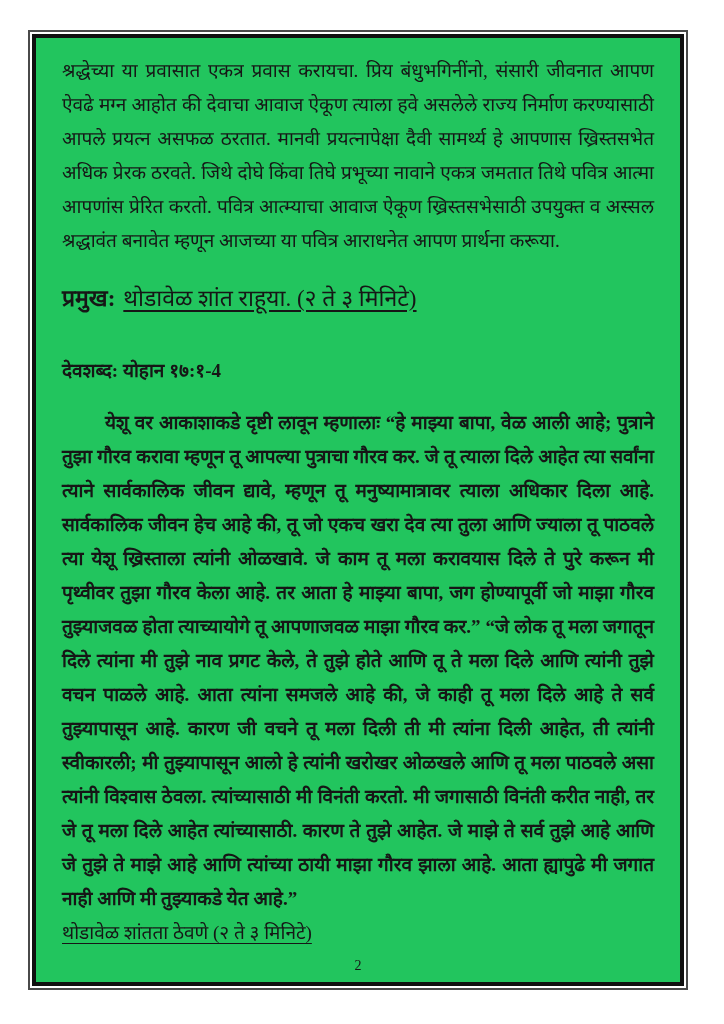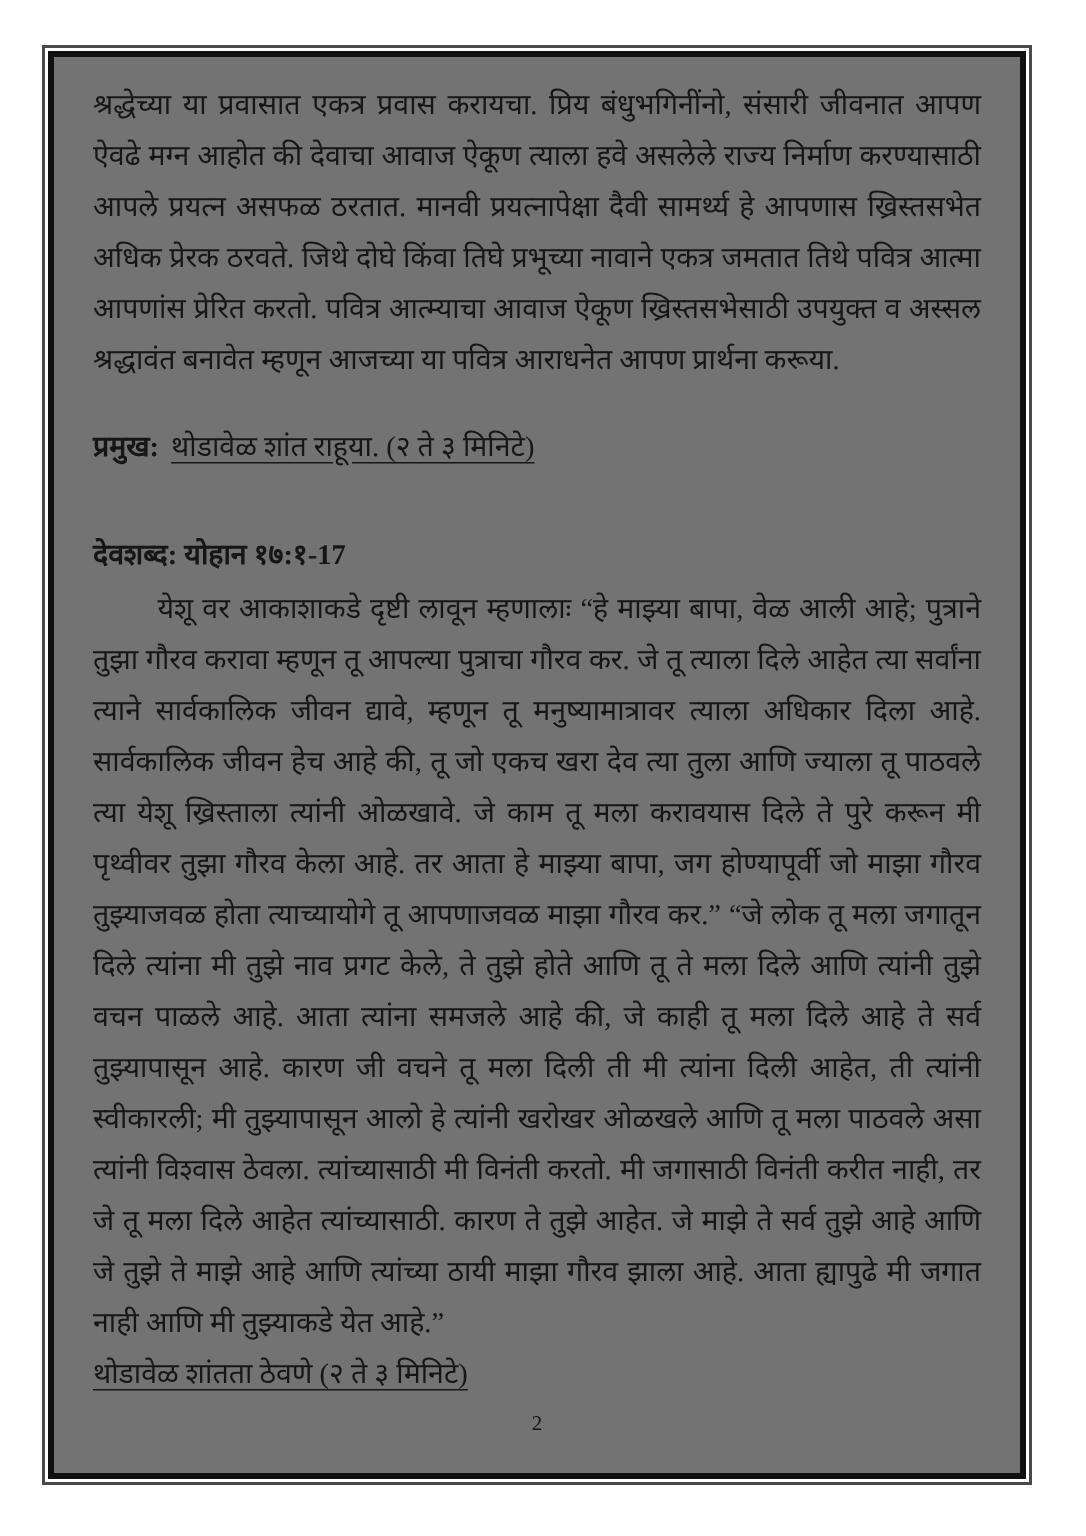--- a/index.html
+++ b/index.html
@@ -26,56 +26,57 @@
     border: 2px solid #4a4a4a;   
     padding: 2px;                 
     background: #ffffff;
   }
   .frame-inner {
     box-sizing: border-box;
     width: 100%;
     height: 100%;
     border: 4px solid #101010;   
     padding: 14px 26px 0 26px;
-    background: #737373;
+    background: #22c55e;
   }
   .body-text {
     font-size: 19px;
     line-height: 34px;
     text-align: justify;
     margin: 0;
   }
   .intro-paragraph {
     margin-top: 2px;
   }
   .leader-line {
     margin-top: 24px;
-    font-size: 19px;
+    font-size: 23px;
     line-height: 34px;
     text-align: left;
     white-space: nowrap;
   }
   .leader-label {
     font-weight: bold;
     margin-right: 8px;
   }
   .underlined {
     text-decoration: underline;
     text-underline-offset: 4px;
   }
   .scripture-heading {
     margin-top: 38px;
     font-size: 19px;
     line-height: 34px;
     font-weight: bold;
     text-align: left;
   }
   .scripture-paragraph {
-    margin-top: 2px;
+    margin-top: 18px;
     text-indent: 43px;
+    font-weight: bold;
   }
   .silence-note {
     font-size: 19px;
     line-height: 34px;
     text-align: left;
   }
   .page-number {
     margin-top: 6px;
     text-align: center;
     font-size: 14px;
@@ -89,21 +90,21 @@
 <div class="sheet">
   <div class="frame">
     <div class="frame-inner">
 
       <p class="body-text intro-paragraph">श्रद्धेच्या या प्रवासात एकत्र प्रवास करायचा. प्रिय बंधुभगिनींनो, संसारी जीवनात आपण ऐवढे मग्न आहोत की देवाचा आवाज ऐकूण त्याला हवे असलेले राज्य निर्माण करण्यासाठी आपले प्रयत्न असफळ ठरतात. मानवी प्रयत्नापेक्षा दैवी सामर्थ्य हे आपणास ख्रिस्तसभेत अधिक प्रेरक ठरवते. जिथे दोघे किंवा तिघे प्रभूच्या नावाने एकत्र जमतात तिथे पवित्र आत्मा आपणांस प्रेरित करतो. पवित्र आत्म्याचा आवाज ऐकूण ख्रिस्तसभेसाठी उपयुक्त व अस्सल श्रद्धावंत बनावेत म्हणून आजच्या या पवित्र आराधनेत आपण प्रार्थना करूया.</p>
 
       <div class="leader-line">
         <span class="leader-label">प्रमुख:</span><span class="underlined">थोडावेळ शांत राहूया. (२ ते ३ मिनिटे)</span>
       </div>
 
-      <div class="scripture-heading">देवशब्द: योहान १७:१-17</div>
+      <div class="scripture-heading">देवशब्द: योहान १७:१-4</div>
 
       <p class="body-text scripture-paragraph">येशू वर आकाशाकडे दृष्टी लावून म्हणालाः “हे माझ्या बापा, वेळ आली आहे; पुत्राने तुझा गौरव करावा म्हणून तू आपल्या पुत्राचा गौरव कर. जे तू त्याला दिले आहेत त्या सर्वांना त्याने सार्वकालिक जीवन द्यावे, म्हणून तू मनुष्यामात्रावर त्याला अधिकार दिला आहे. सार्वकालिक जीवन हेच आहे की, तू जो एकच खरा देव त्या तुला आणि ज्याला तू पाठवले त्या येशू ख्रिस्ताला त्यांनी ओळखावे. जे काम तू मला करावयास दिले ते पुरे करून मी पृथ्वीवर तुझा गौरव केला आहे. तर आता हे माझ्या बापा, जग होण्यापूर्वी जो माझा गौरव तुझ्याजवळ होता त्याच्यायोगे तू आपणाजवळ माझा गौरव कर.” “जे लोक तू मला जगातून दिले त्यांना मी तुझे नाव प्रगट केले, ते तुझे होते आणि तू ते मला दिले आणि त्यांनी तुझे वचन पाळले आहे. आता त्यांना समजले आहे की, जे काही तू मला दिले आहे ते सर्व तुझ्यापासून आहे. कारण जी वचने तू मला दिली ती मी त्यांना दिली आहेत, ती त्यांनी स्वीकारली; मी तुझ्यापासून आलो हे त्यांनी खरोखर ओळखले आणि तू मला पाठवले असा त्यांनी विश्वास ठेवला. त्यांच्यासाठी मी विनंती करतो. मी जगासाठी विनंती करीत नाही, तर जे तू मला दिले आहेत त्यांच्यासाठी. कारण ते तुझे आहेत. जे माझे ते सर्व तुझे आहे आणि जे तुझे ते माझे आहे आणि त्यांच्या ठायी माझा गौरव झाला आहे. आता ह्यापुढे मी जगात नाही आणि मी तुझ्याकडे येत आहे.”</p>
 
       <div class="silence-note">
         <span class="underlined">थोडावेळ शांतता ठेवणे (२ ते ३ मिनिटे)</span>
       </div>
 
       <div class="page-number">2</div>
 
     </div>

